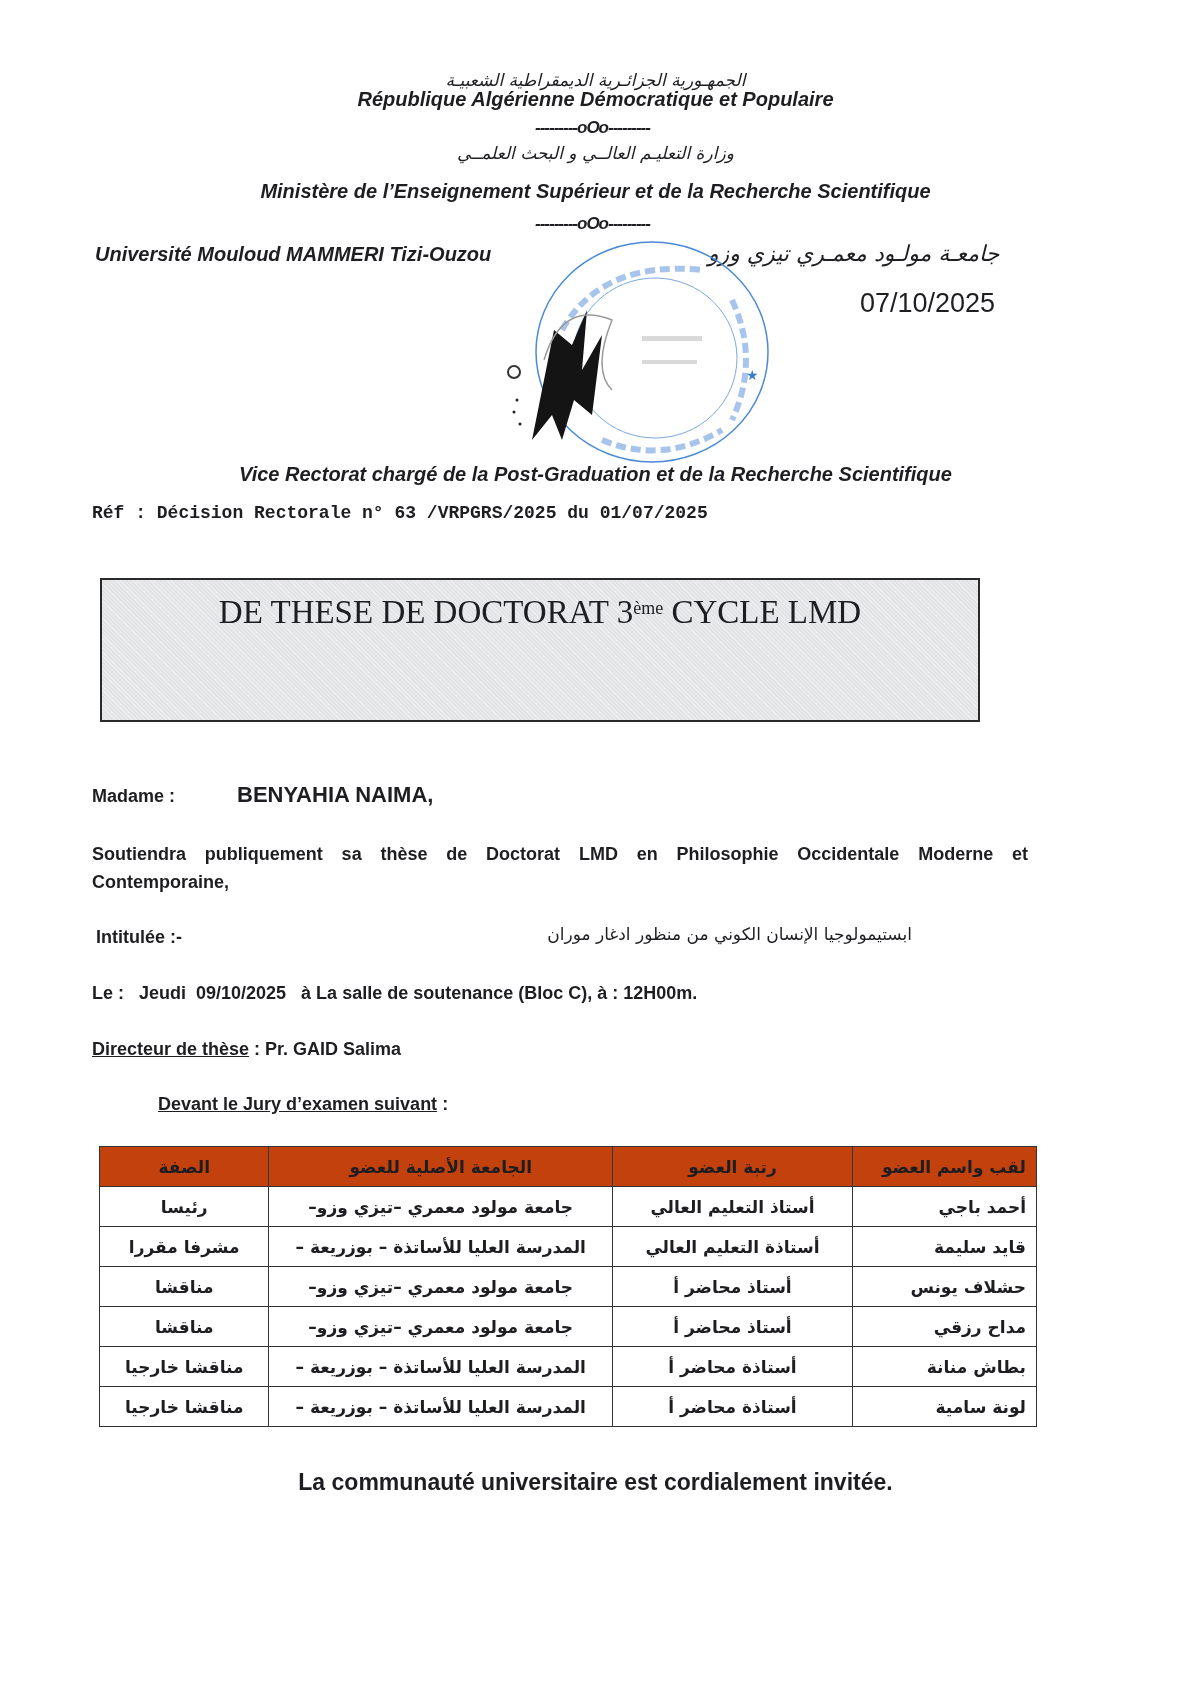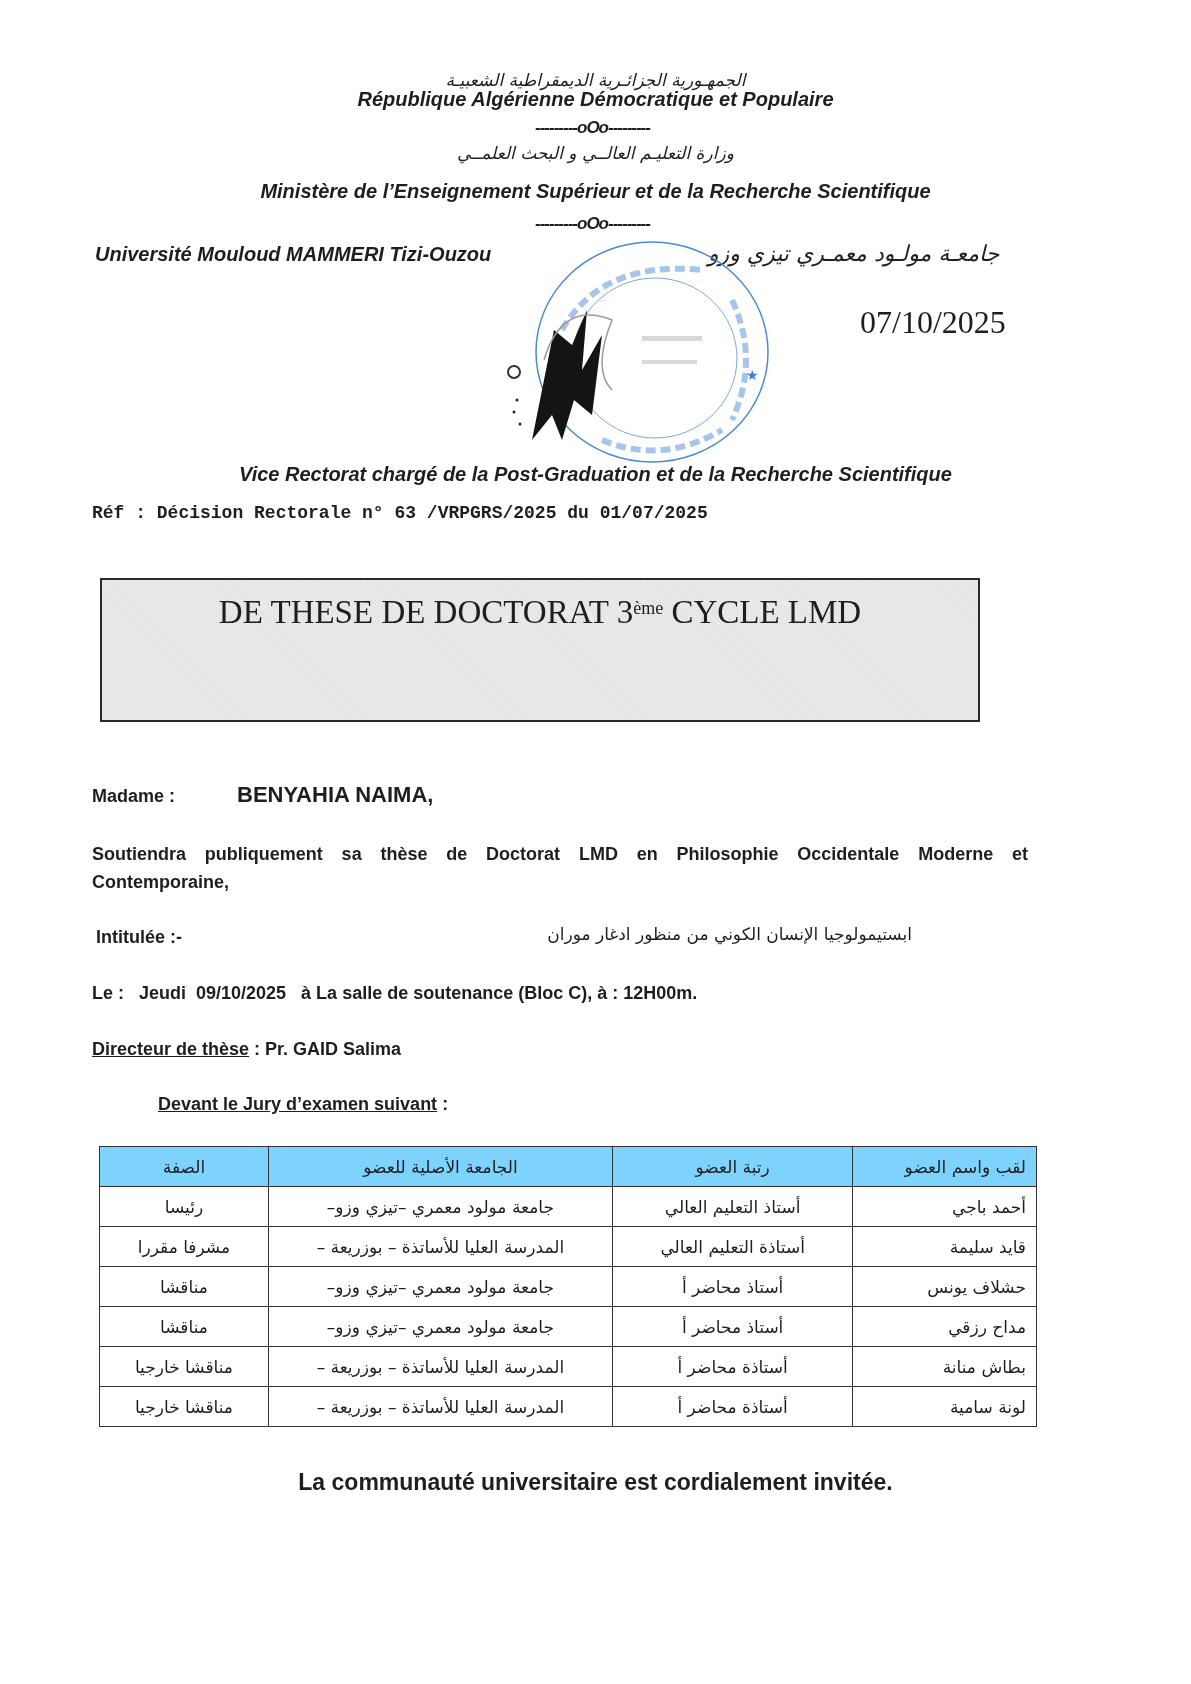--- a/index.html
+++ b/index.html
@@ -7,21 +7,21 @@
     width: 1191px; height: 1684px; background: #ffffff; position: relative; overflow: hidden;
     font-family: "Liberation Sans", sans-serif; color: #1e1e22;
   }
   .abs { position: absolute; }
   .ar { font-family: "DejaVu Sans", sans-serif; direction: rtl; }
   .hdr-ar { left: 0; width: 1191px; text-align: center; font-size: 17px; font-style: italic; }
   .hdr-fr { left: 0; width: 1191px; text-align: center; font-size: 20px; font-weight: bold; font-style: italic; }
   .sep { left: 0; width: 1185px; text-align: center; font-size: 17px; font-weight: bold; font-style: italic; letter-spacing: -1px; }
   .univ-fr { left: 95px; top: 243px; font-size: 20px; font-weight: bold; font-style: italic; }
   .univ-ar { left: 708px; top: 241px; font-size: 22px; font-style: italic; }
-  .date { left: 860px; top: 304px; font-family: Liberation Serif, serif; font-size: 32px; }
+  .date { left: 860px; top: 288px; font-family: Liberation Sans, sans-serif; font-size: 27px; }
   .vice { left: 0; width: 1191px; top: 463px; text-align: center; font-size: 20px; font-weight: bold; font-style: italic; }
   .ref { left: 92px; top: 503px; font-size: 18px; font-weight: bold; font-family: Liberation Mono, monospace; }
   .title-box {
     left: 100px; top: 578px; width: 880px; height: 144px; box-sizing: border-box;
     border: 2px solid #2a2a2a; background: #e3e4e6;
     background-image: repeating-linear-gradient(45deg, rgba(255,255,255,0.35) 0 1px, transparent 1px 3px);
     font-family: "Liberation Serif", serif; font-size: 33px; text-align: center; line-height: 42px; padding-top: 11px;
   }
   .title-box sup { font-size: 18px; vertical-align: top; position: relative; top: -4px; }
   .madame-lbl { left: 92px; top: 786px; font-size: 18px; font-weight: bold; }
@@ -30,22 +30,22 @@
   .intitule-lbl { left: 96px; top: 927px; font-size: 18px; font-weight: bold; }
   .intitule-val { left: 520px; top: 924px; width: 392px; font-size: 17px; text-align: right; }
   .le { left: 92px; top: 983px; font-size: 18px; font-weight: bold; white-space: pre; }
   .directeur { left: 92px; top: 1039px; font-size: 18px; font-weight: bold; }
   .u { text-decoration: underline; }
   .jury { left: 158px; top: 1094px; font-size: 18px; font-weight: bold; }
   table.jury-table {
     position: absolute; left: 99px; top: 1146px; width: 938px; border-collapse: collapse;
     font-family: "DejaVu Sans", sans-serif; font-size: 17px; direction: rtl;
   }
-  .jury-table td, .jury-table th { border: 1.5px solid #333; height: 39px; padding: 0 10px; font-weight: normal; }
-  .jury-table th { background: #7dd3fc; font-weight: normal; text-align: center; height: 39px; }
+  .jury-table td, .jury-table th { border: 1.5px solid #333; height: 39px; padding: 0 10px; font-weight: bold; }
+  .jury-table th { background: #c2410c; font-weight: bold; text-align: center; height: 39px; }
   .jury-table td.name { text-align: right; }
   .jury-table td.c { text-align: center; }
   .col-name { width: 176px; } .col-grade { width: 240px; } .col-univ { width: 355px; } .col-role { width: 160px; }
   .invite { left: 0; width: 1191px; top: 1469px; text-align: center; font-size: 23px; font-weight: bold; }
   .stamp { left: 492px; top: 240px; width: 280px; height: 230px; }
 </style>
 </head>
 <body>
 
 <div class="abs ar hdr-ar" style="top:70px;">الجمهـورية الجزائـرية الديمقراطية الشعبيـة</div>

